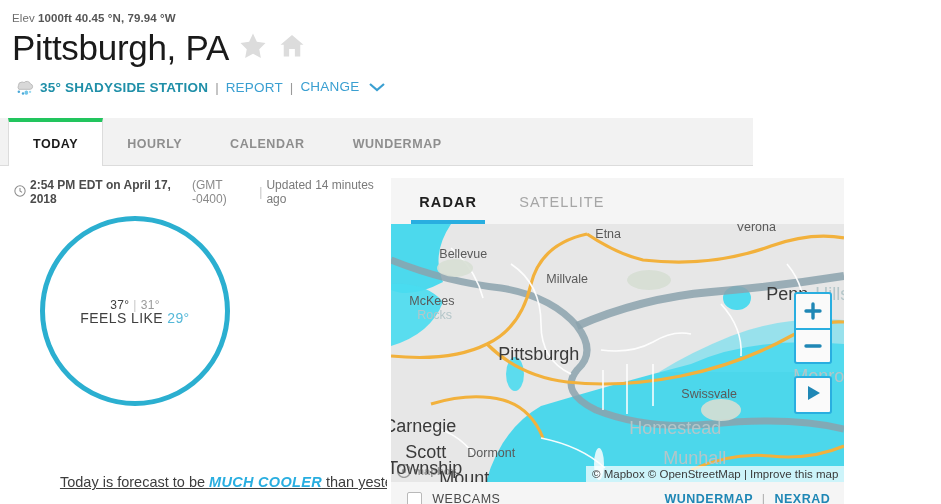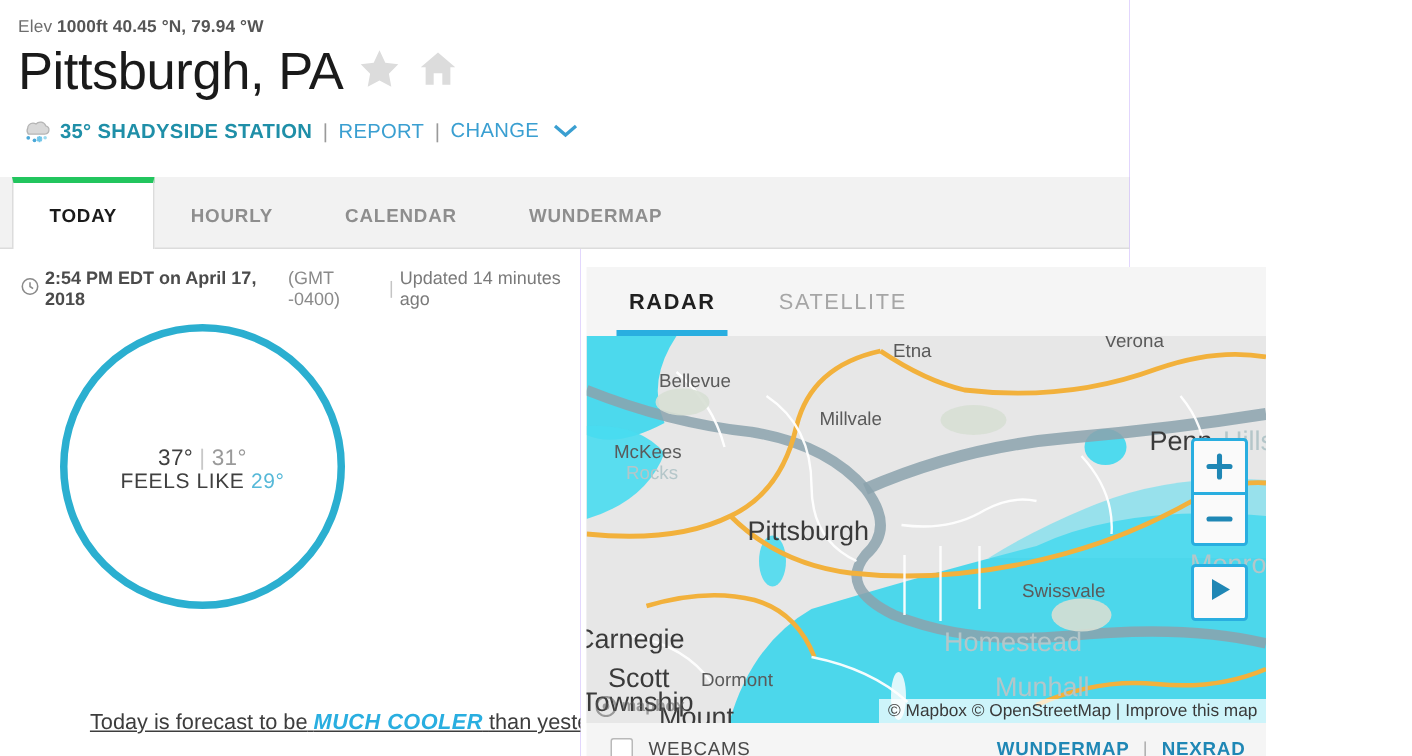--- a/index.html
+++ b/index.html
@@ -4,21 +4,21 @@
 <style>
   * { box-sizing: border-box; }
   html, body {
     margin: 0; padding: 0;
     width: 941px; height: 504px;
     overflow: hidden;
     background: #ffffff;
     font-family: "Liberation Sans", sans-serif;
     -webkit-font-smoothing: antialiased;
   }
-  #app { position: relative; width: 753px; height: 504px; background: #8b5cf6; }
+  #app { position: relative; width: 753px; height: 504px; background: #84cc16; }
 
   
   .header { position: relative; padding: 12px 0 0 12px; height: 118px; background: #fff; }
   .elev-line { font-size: 11.5px; color: #6d6d6d; letter-spacing: .1px; }
   .elev-line .elev-label { font-weight: 400; }
   .elev-line .elev-vals { font-weight: 700; color: #555; }
 
   .city-row { display: flex; align-items: center; margin-top: 3px; }
   .city-name {
     font-size: 35px; font-weight: 400; color: #1a1a1a;
@@ -70,21 +70,21 @@
 
   
   .cc-wrap { display: flex; padding-top: 10px; }
   .temp-circle-cell { width: 270px; display: flex; justify-content: center; }
   .temp-circle {
     width: 190px; height: 190px; border-radius: 50%;
     border: 5px solid #2bafd0;
     display: flex; flex-direction: column; align-items: center;
     justify-content: center; position: relative;
   }
-  .hi-lo { font-size: 15px; color: #3f3f3f; margin-top: 2px; letter-spacing: .3px; }
+  .hi-lo { font-size: 12px; color: #3f3f3f; margin-top: 2px; letter-spacing: .3px; }
   .hi-lo .lo { color: #9a9a9a; }
   .hi-lo .pipe { color: #c8c8c8; margin: 0 4px; }
   .big-temp-row { display: flex; align-items: flex-start; margin: -4px 0 0 14px; }
   .big-temp { font-size: 78px; line-height: 80px; color: #2bafd0; font-weight: 400; letter-spacing: -2px; }
   .unit { font-size: 19px; color: #2bafd0; margin-top: 14px; margin-left: 4px; letter-spacing: 1px; }
   .feels { font-size: 14px; color: #3f3f3f; margin-top: -2px; letter-spacing: .4px; }
   .feels .fl-val { color: #55b8d8; }
 
   .cond-cell { width: 200px; display: flex; flex-direction: column; align-items: center; padding-top: 6px; }
   .cond-text { font-size: 14px; color: #4a4a4a; margin-top: 8px; }

